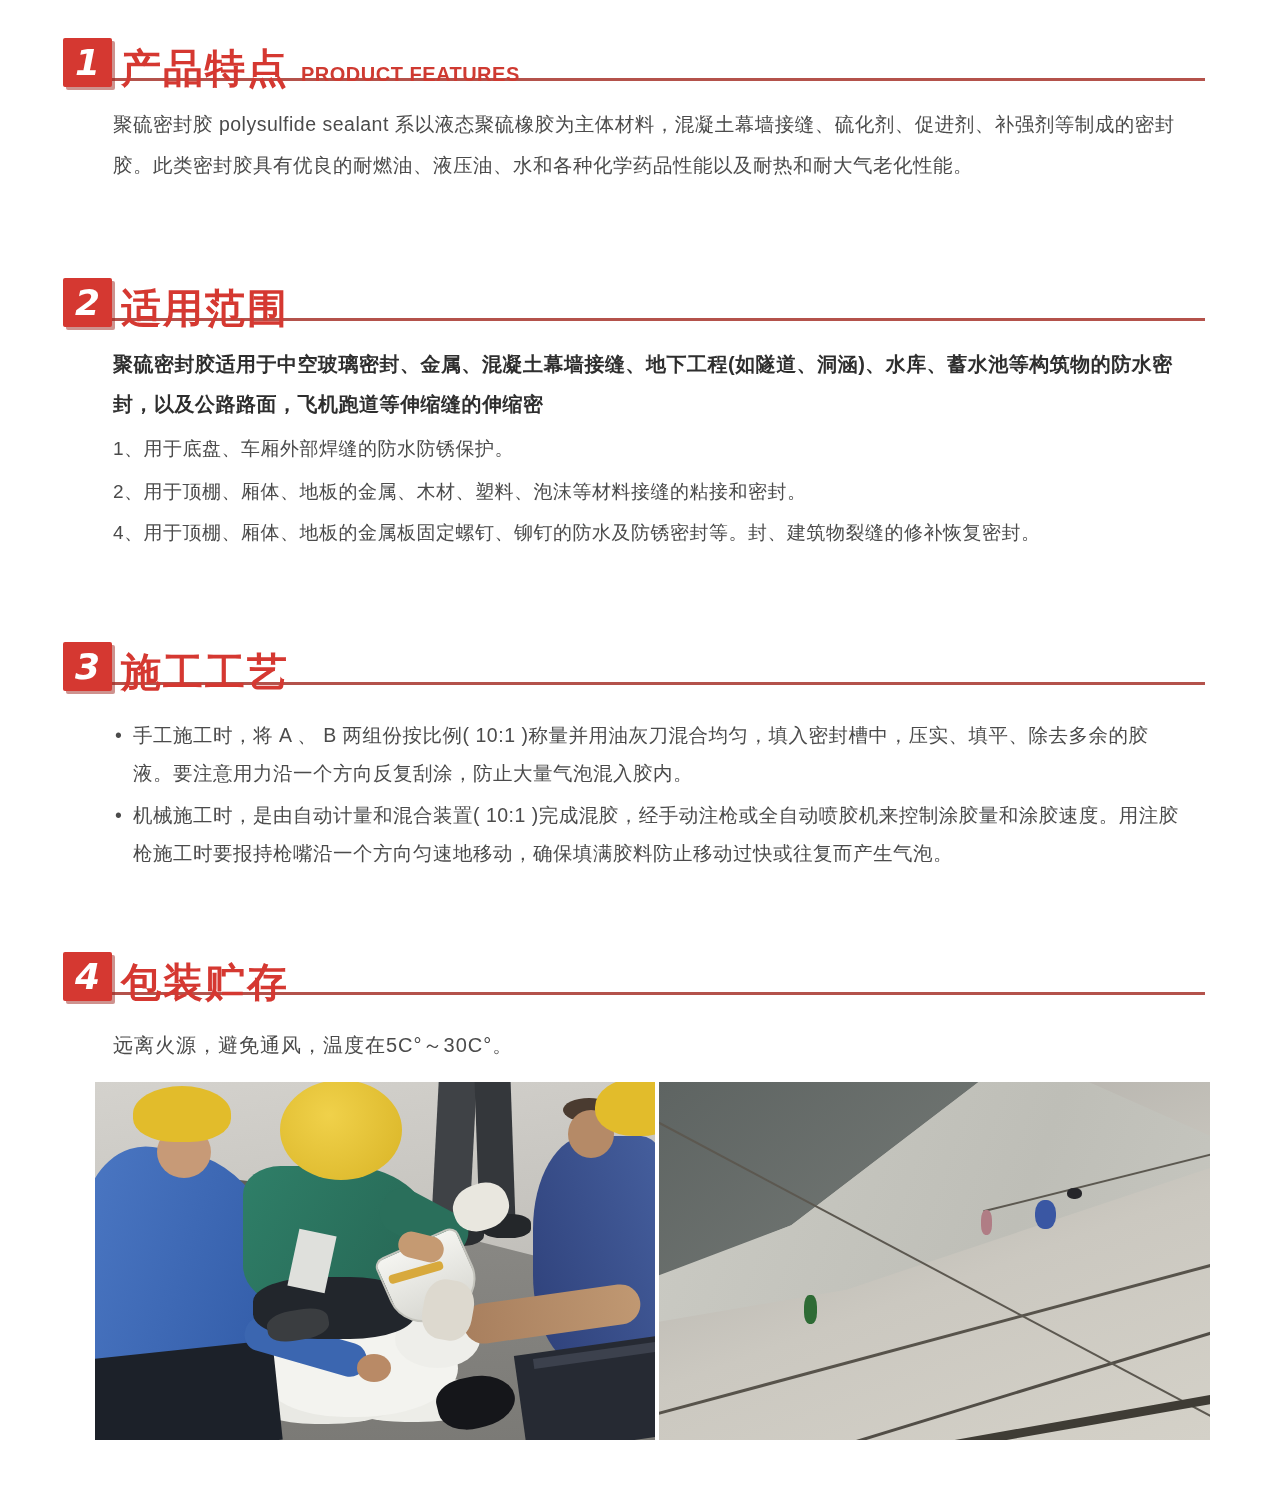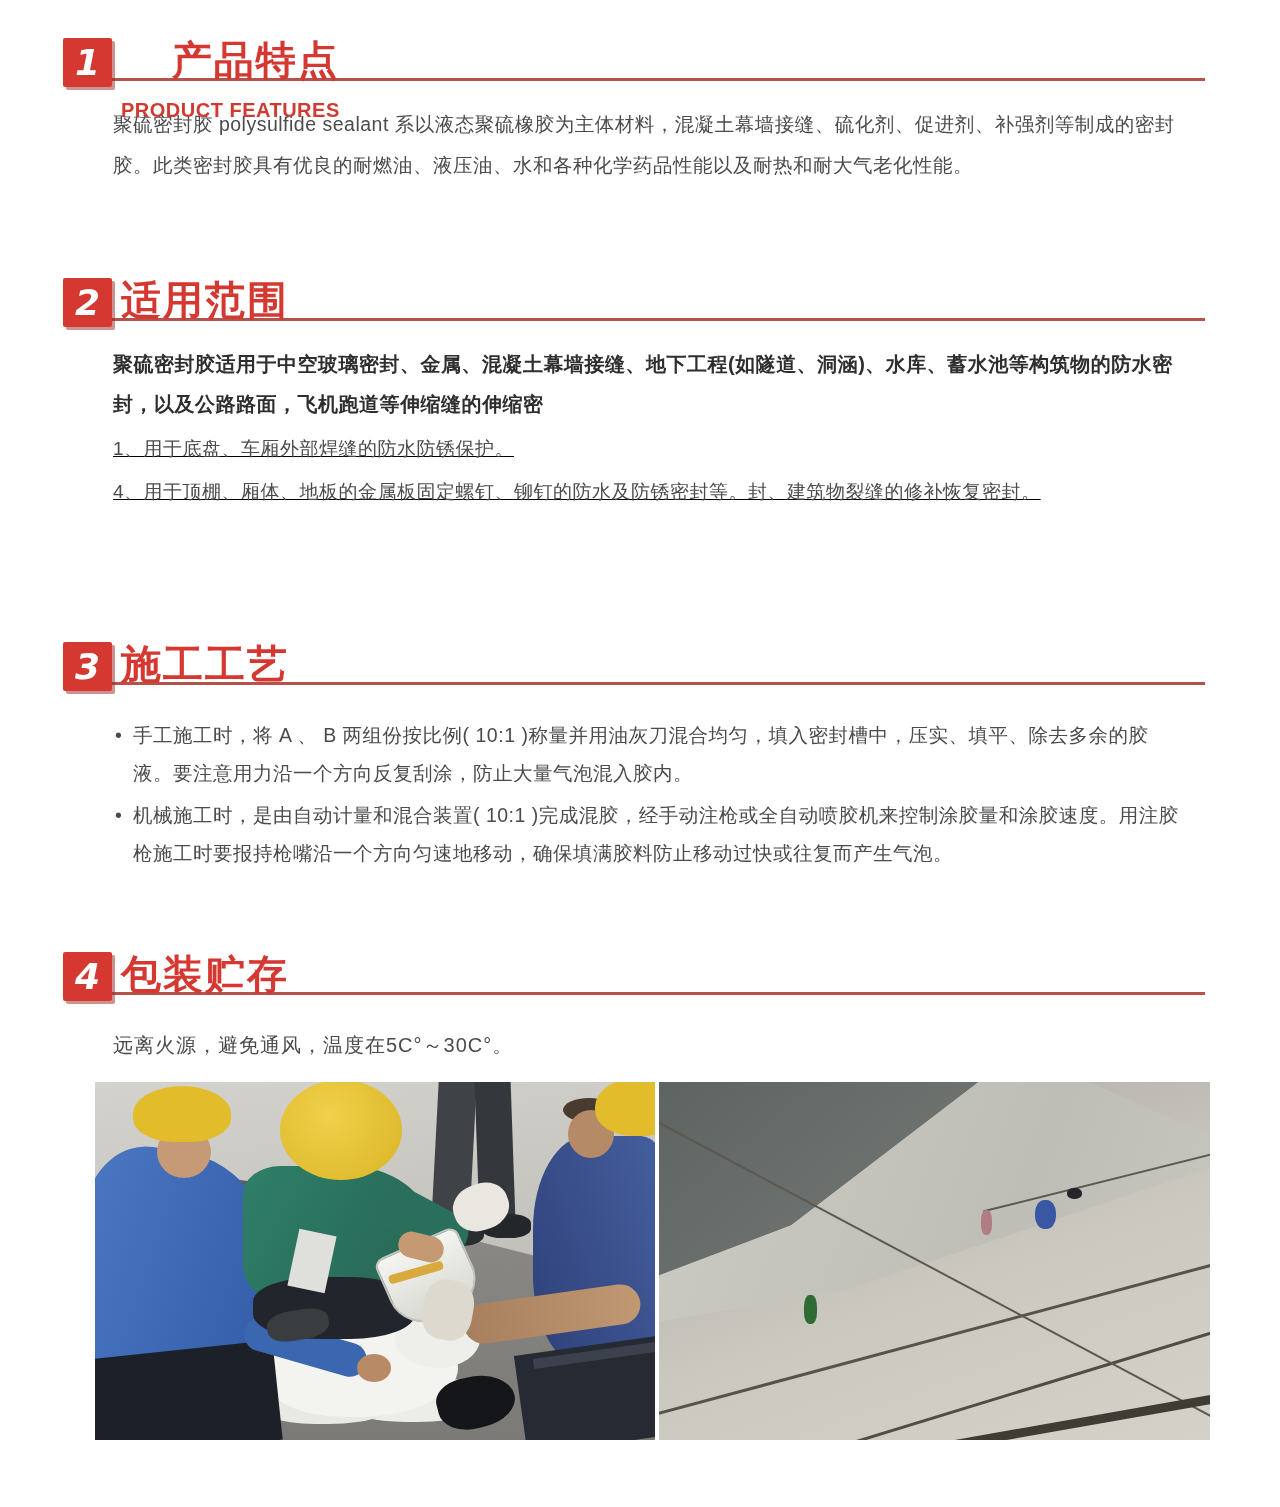--- a/index.html
+++ b/index.html
@@ -7,30 +7,30 @@
   .page{position:relative;width:1280px;height:1507px;background:#ffffff;overflow:hidden;}
 
   
   .section{position:absolute;left:63px;width:1142px;}
   .sec-head{position:relative;height:52px;}
   .sec-underline{position:absolute;left:2px;right:0;top:40px;height:3px;background:#b4524b;z-index:1;}
   .sec-num{position:absolute;left:0;top:0;width:49px;height:49px;background:#d53831;
            box-shadow:3px 3px 0 rgba(158,38,30,.5);border-radius:2px;z-index:3;
            display:flex;align-items:center;justify-content:center;
            color:#ffffff;font:italic bold 36px "DejaVu Sans",sans-serif;}
-  .sec-titlerow{position:absolute;left:58px;top:0;height:52px;display:flex;align-items:flex-end;gap:12px;z-index:2;flex-direction:column;}
+  .sec-titlerow{position:absolute;left:58px;top:0;height:52px;display:flex;align-items:flex-end;gap:12px;z-index:2;}
   .sec-title{margin:0;color:#d53831;font-size:40px;line-height:44px;font-weight:bold;letter-spacing:2px;white-space:nowrap;}
   .sec-sub{color:#cf3a31;font-size:20px;line-height:32px;font-weight:bold;white-space:nowrap;letter-spacing:.5px;}
 
   
   .para{margin:14px 0 0 0;padding-left:50px;width:1072px;color:#4b4b4b;
         font-size:19.5px;line-height:41px;letter-spacing:.5px;}
   .lead{margin:14px 0 0 0;padding-left:50px;width:1072px;color:#2e2e2e;font-weight:bold;
         font-size:20px;line-height:40px;letter-spacing:.5px;}
-  ul.plainlist{list-style:none;margin:10px 0 0 0;padding:0 0 0 50px;text-decoration:underline;}
+  ul.plainlist{list-style:none;margin:10px 0 0 0;padding:0 0 0 50px;}
   ul.plainlist li{color:#4b4b4b;font-size:19px;line-height:30px;letter-spacing:.5px;}
   ul.plainlist li + li{margin-top:11px;}
   ul.plainlist li:nth-child(2){margin-top:13px;}
   ul.bullets{list-style:none;margin:22px 0 0 0;padding:0 0 0 52px;}
   ul.bullets li{position:relative;color:#4b4b4b;font-size:19.5px;line-height:38px;
                 padding-left:18px;width:1055px;letter-spacing:.5px;}
   ul.bullets li::before{content:"•";position:absolute;left:0;top:0;color:#4b4b4b;}
   ul.bullets li + li{margin-top:4px;}
   .storage{margin:26px 0 0 0;padding-left:50px;color:#4b4b4b;font-size:20px;line-height:30px;letter-spacing:1px;}
 
@@ -136,20 +136,21 @@
       <div class="sec-num">
         <span>2</span>
       </div>
       <div class="sec-titlerow">
         <h2 class="sec-title">适用范围</h2>
       </div>
     </div>
     <p class="lead">聚硫密封胶适用于中空玻璃密封、金属、混凝土幕墙接缝、地下工程(如隧道、洞涵)、水库、蓄水池等构筑物的防水密封，以及公路路面，飞机跑道等伸缩缝的伸缩密</p>
     <ul class="plainlist">
       <li>1、用于底盘、车厢外部焊缝的防水防锈保护。</li>
+      <li>2、用于顶棚、厢体、地板的金属、木材、塑料、泡沫等材料接缝的粘接和密封。</li>
       <li>4、用于顶棚、厢体、地板的金属板固定螺钉、铆钉的防水及防锈密封等。封、建筑物裂缝的修补恢复密封。</li>
     </ul>
   </section>
 
   <section class="section" style="top:642px">
     <div class="sec-head">
       <div class="sec-underline"></div>
       <div class="sec-num">
         <span>3</span>
       </div>

